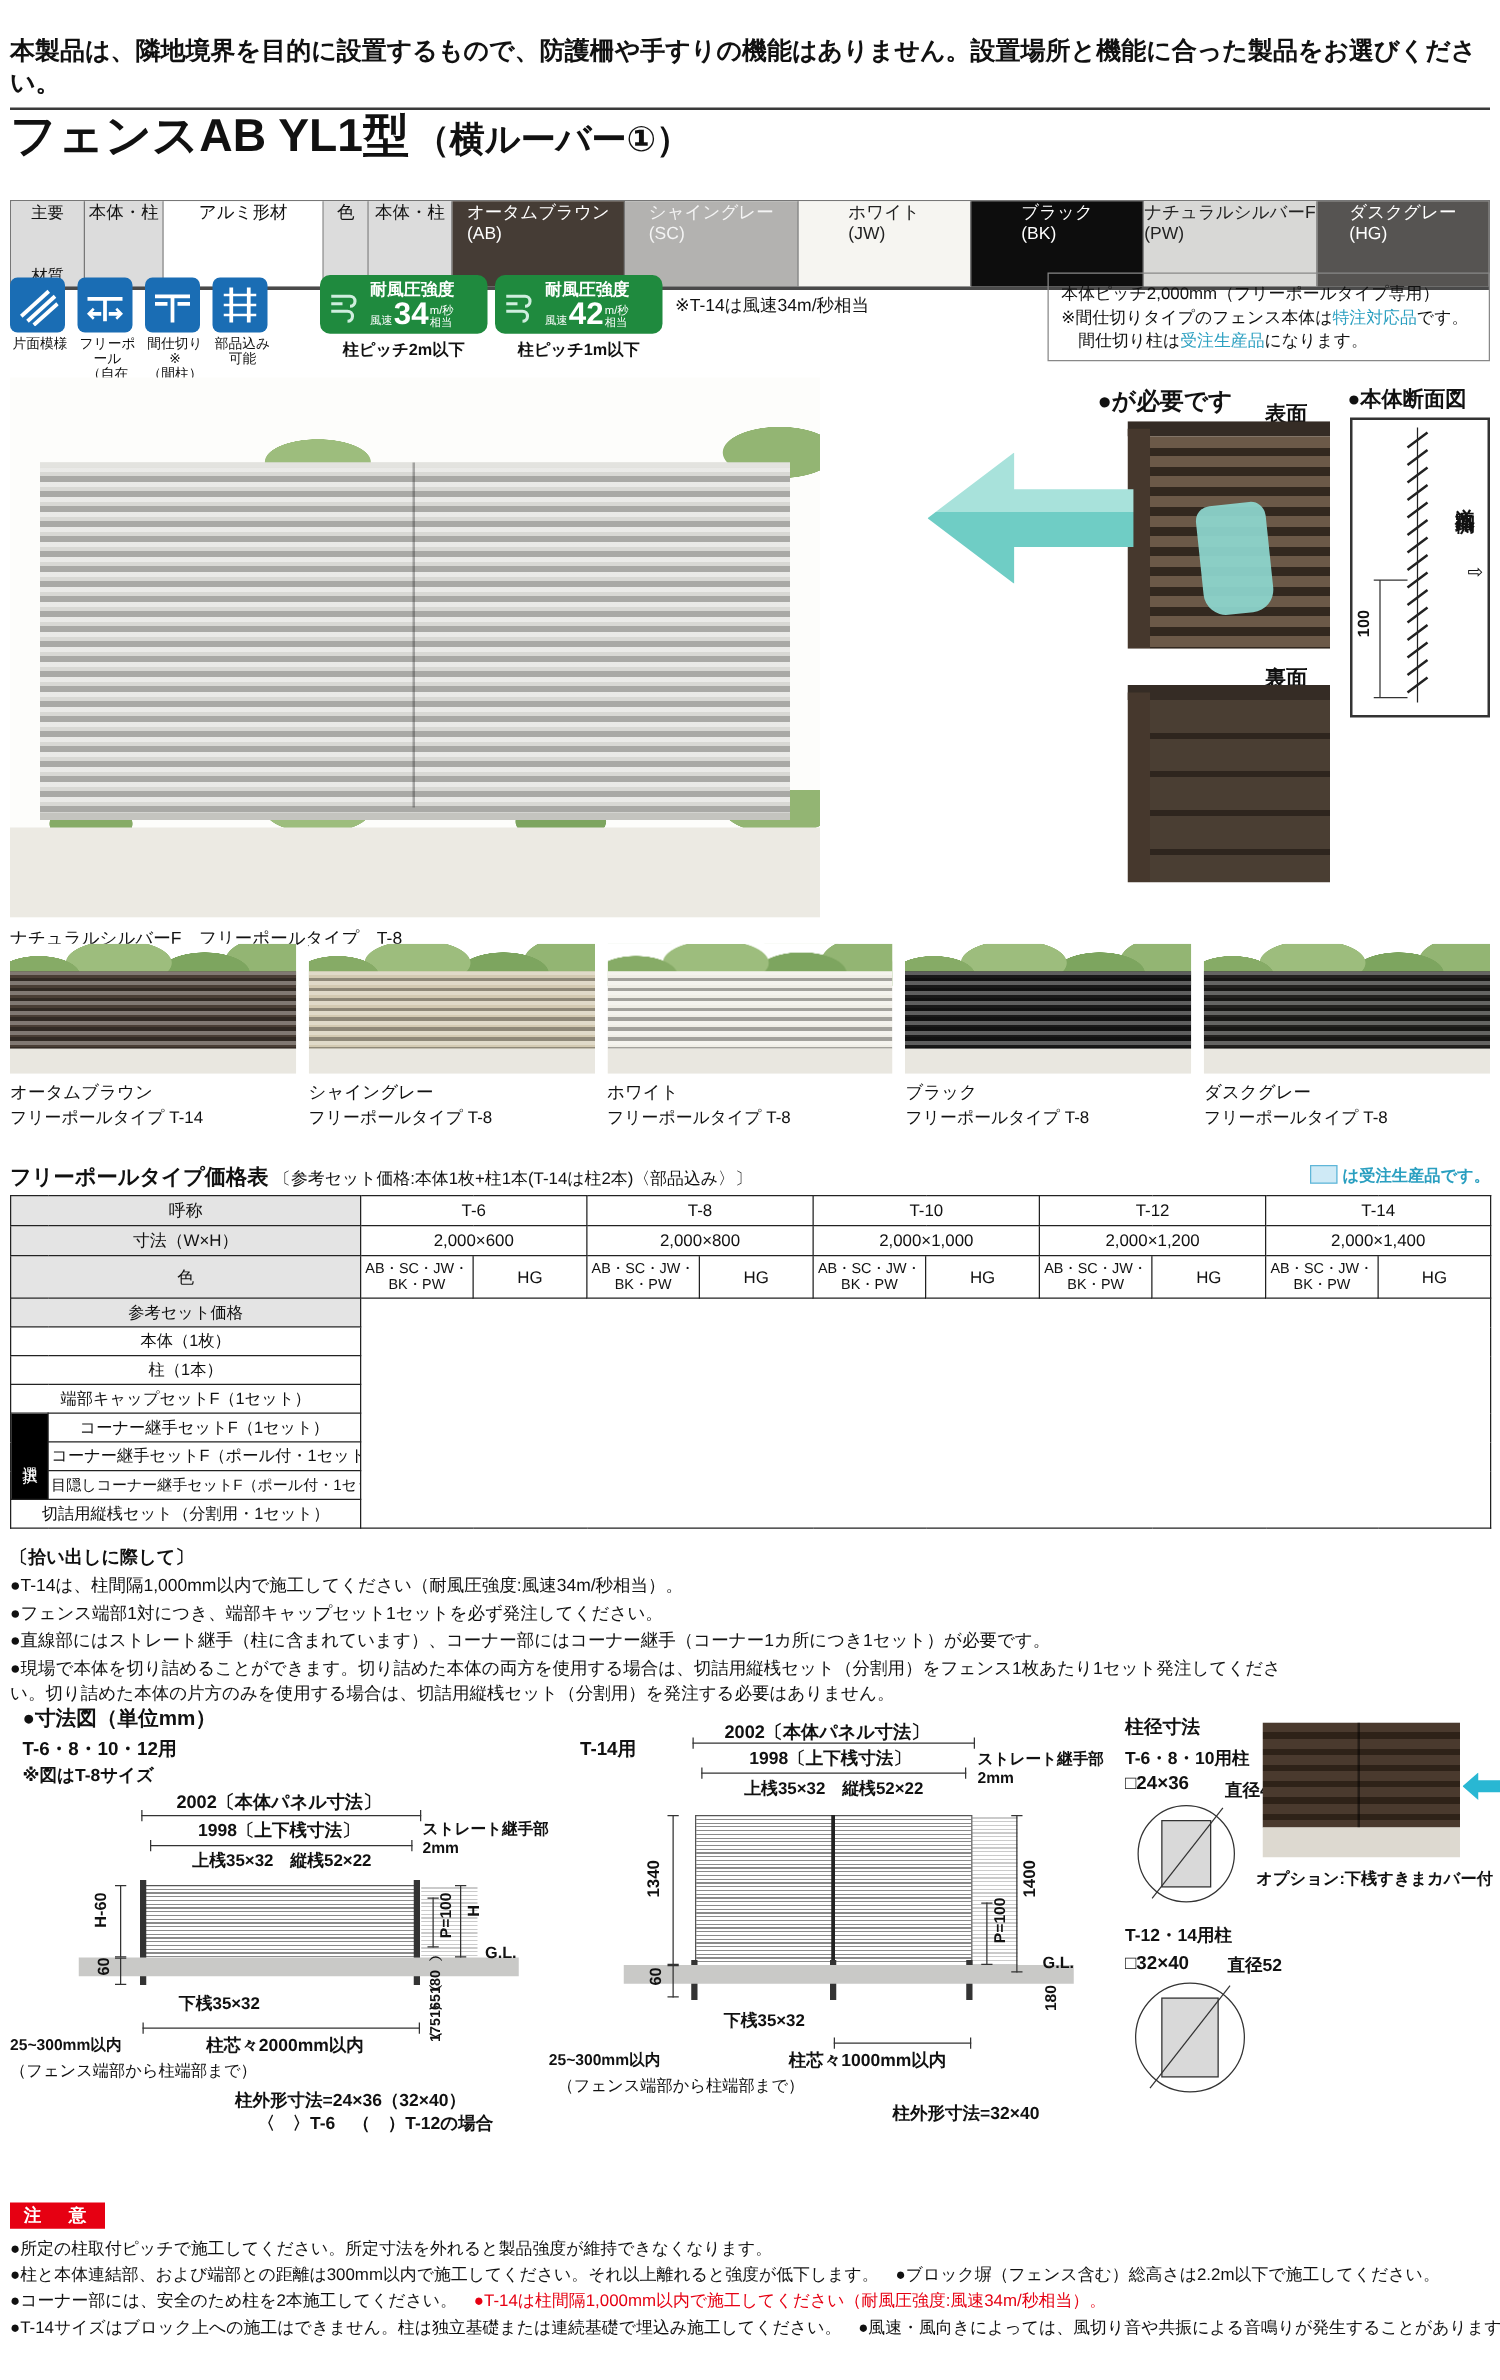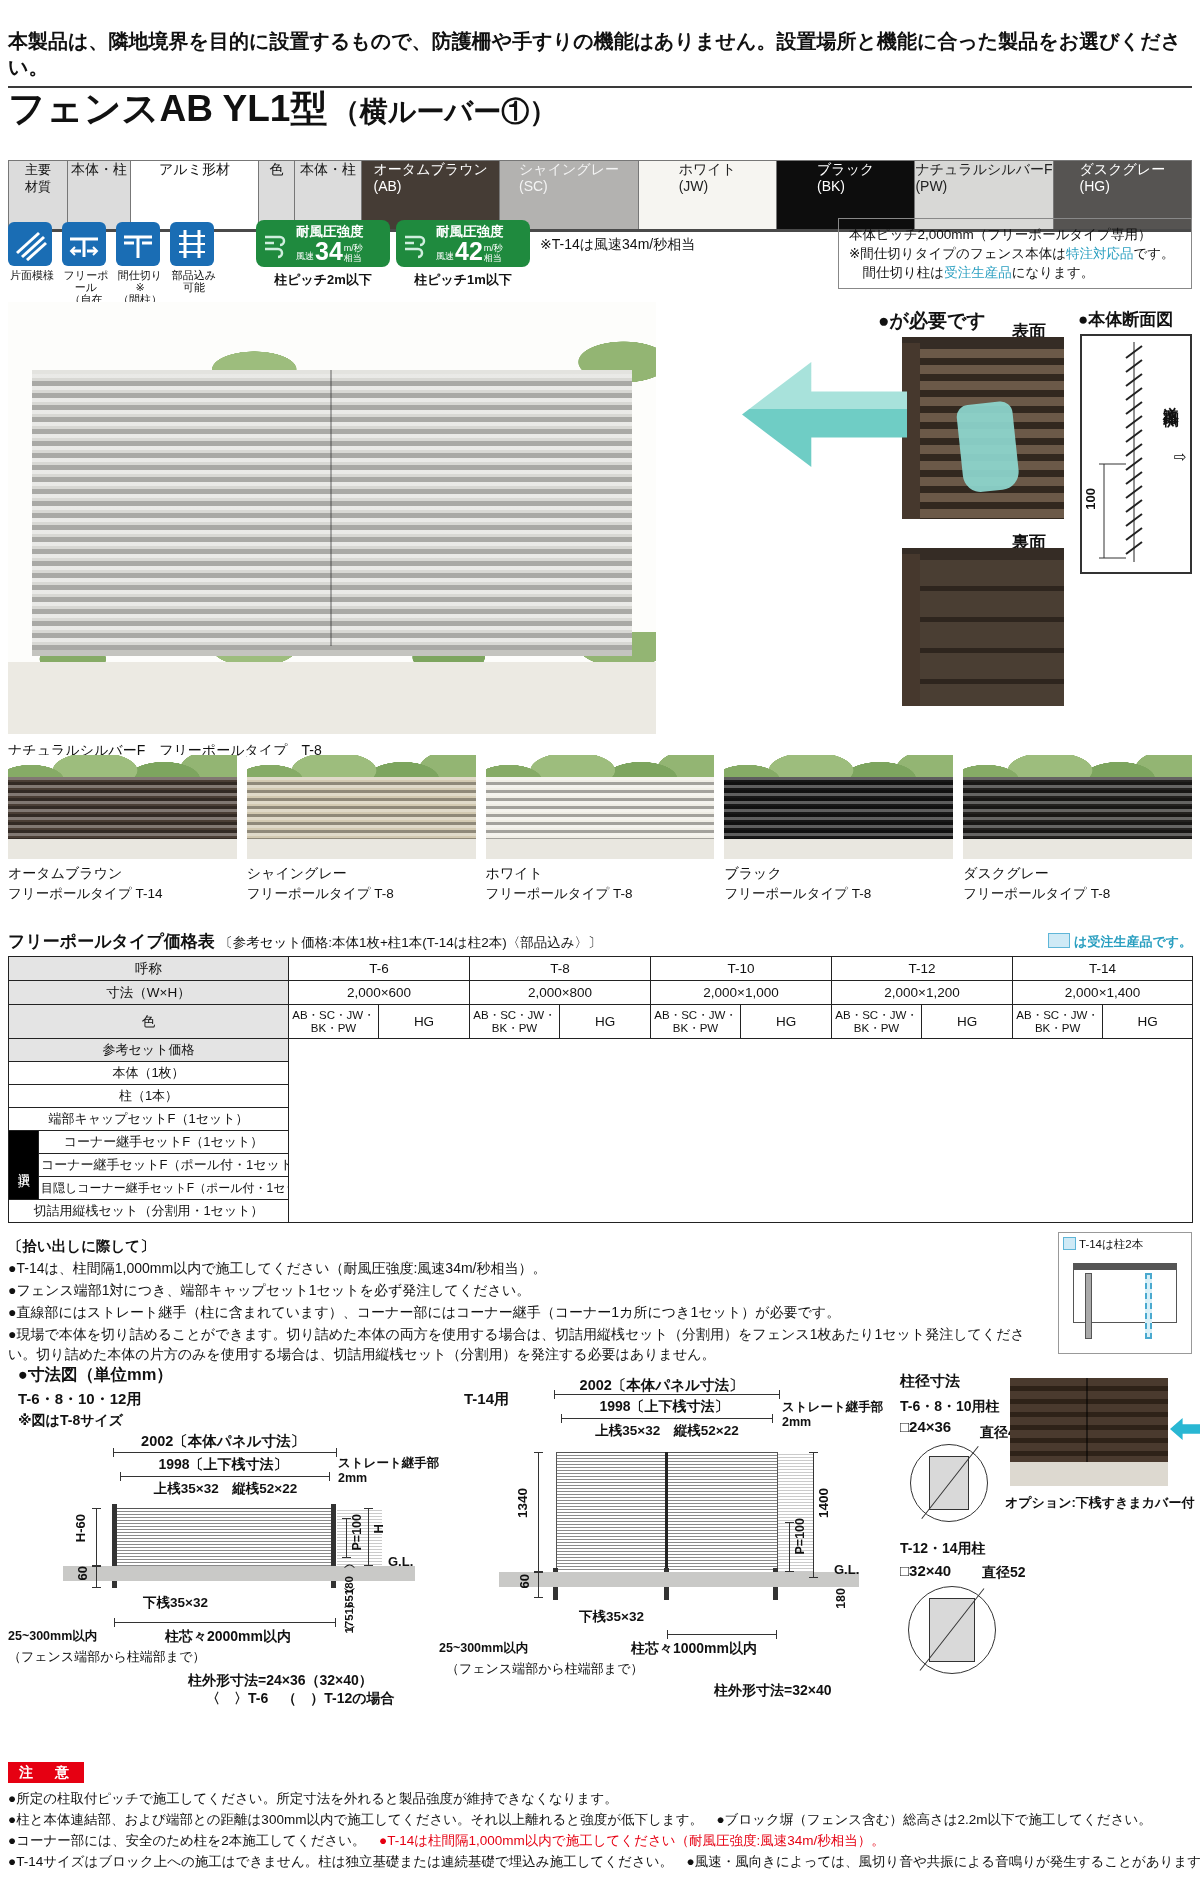--- a/index.html
+++ b/index.html
@@ -5,21 +5,21 @@
   html,body{margin:0;padding:0;background:#fff;}
   .page{position:relative;width:1200px;height:1904px;background:#fff;overflow:hidden;
         font-family:"Liberation Sans","DejaVu Sans",sans-serif;color:#111;}
   .abs{position:absolute;}
   .b{font-weight:bold;}
   .ctr{text-align:center;}
   .red{color:#e60012;}
   .teal{color:#2a9fc0;}
   
   .specbar{display:flex;border:1px solid #777;border-bottom:3px solid #4a4a4a;height:72px;}
-  .specbar>div{border-right:1px solid #777;display:flex;flex-direction:column;justify-content:flex-start;
+  .specbar>div{border-right:1px solid #777;display:flex;flex-direction:column;justify-content:space-between;
                align-items:center;font-size:14px;line-height:17px;}
   .specbar>div:last-child{border-right:none;}
   .gcell{background:#dcdcdc;}
   
   .ftile{width:44px;height:44px;background:#1a6db4;border-radius:6px;display:flex;align-items:center;justify-content:center;}
   .flabel{font-size:11px;line-height:12px;text-align:center;margin-top:3px;}
   
   .wbadge{width:134px;height:47px;background:#1f8a3e;border-radius:8px;color:#fff;display:flex;
           align-items:center;padding:2px 6px;box-sizing:border-box;}
   .wb-right{margin-left:4px;}
@@ -78,21 +78,21 @@
 </style>
 </head>
 <body>
 
 <div class="page">
 
   <div class="abs b" style="left:8px;top:28px;width:1184px;font-size:20px;line-height:26px;border-bottom:2px solid #3a3a3a;padding-bottom:6px;">本製品は、隣地境界を目的に設置するもので、防護柵や手すりの機能はありません。設置場所と機能に合った製品をお選びください。</div>
 
   <div class="abs" style="left:8px;top:84px;">
     <span class="b" style="font-size:37px;">フェンスAB YL1型</span>
-    <span class="b" style="font-size:28px;font-family:Liberation Serif, serif;">（横ルーバー①）</span>
+    <span class="b" style="font-size:28px;">（横ルーバー①）</span>
   </div>
 
   <div class="abs specbar" style="left:8px;top:160px;width:1184px;box-sizing:border-box;">
     <div class="gcell" style="width:58px;font-size:13px;">
       <span>主要</span>
         <span>材質</span>
     </div>
     <div class="gcell" style="width:62px;">本体・柱</div>
     <div style="width:127px;background:#fff;">アルミ形材</div>
     <div class="gcell" style="width:35px;">色</div>
@@ -384,30 +384,20 @@
   </tbody>
     </table>
 
   <div class="abs pickup" style="left:8px;top:1236px;width:1040px;">
     <p class="b" style="font-size:14.5px;">〔拾い出しに際して〕</p>
     <p>●T-14は、柱間隔1,000mm以内で施工してください（耐風圧強度:風速34m/秒相当）。</p>
     <p>●フェンス端部1対につき、端部キャップセット1セットを必ず発注してください。</p>
     <p>●直線部にはストレート継手（柱に含まれています）、コーナー部にはコーナー継手（コーナー1カ所につき1セット）が必要です。</p>
     <p>●現場で本体を切り詰めることができます。切り詰めた本体の両方を使用する場合は、切詰用縦桟セット（分割用）をフェンス1枚あたり1セット発注してください。切り詰めた本体の片方のみを使用する場合は、切詰用縦桟セット（分割用）を発注する必要はありません。</p>
   </div>
-  <div class="abs" style="left:1058px;top:1232px;width:134px;height:122px;border:1px solid #999;box-sizing:border-box;padding:4px;">
-    <div style="font-size:11.5px;"><span style="display:inline-block;width:11px;height:11px;background:#cfeaf6;border:1px solid #5fb6d8;vertical-align:-2px;"></span>
-      <span>T-14は柱2本</span></div>
-    <div class="abs" style="left:14px;top:30px;width:104px;height:80px;">
-      <div class="abs" style="left:0;top:0;width:104px;height:6px;background:#555;"></div>
-      <div class="abs" style="left:0;top:6px;width:102px;height:52px;border:1px solid #555;"></div>
-      <div class="abs" style="left:12px;top:10px;width:7px;height:66px;background:#aaa;border:1px solid #555;box-sizing:border-box;"></div>
-      <div class="abs" style="left:72px;top:10px;width:7px;height:66px;background:#d9f0f8;border:2px dashed #4aa9cf;box-sizing:border-box;"></div>
-    </div>
-  </div>
 
   <div class="abs b" style="left:18px;top:1364px;font-size:16.5px;">●寸法図（単位mm）</div>
 
   <div class="abs" style="left:8px;top:1390px;width:412px;height:320px;">
     <div class="dtxt" style="left:10px;top:0;font-size:15px;">T-6・8・10・12用</div>
     <div class="dtxt" style="left:10px;top:22px;font-size:14px;">※図はT-8サイズ</div>
     <div class="dtxt ctr" style="left:95px;top:42px;width:240px;font-size:14.5px;">2002〔本体パネル寸法〕</div>
     <div class="dl dlh" style="left:105px;top:62px;width:224px;"></div>
     <div class="dtxt ctr" style="left:105px;top:66px;width:220px;font-size:14px;">1998〔上下桟寸法〕</div>
     <div class="dl dlh" style="left:112px;top:86px;width:210px;"></div>

